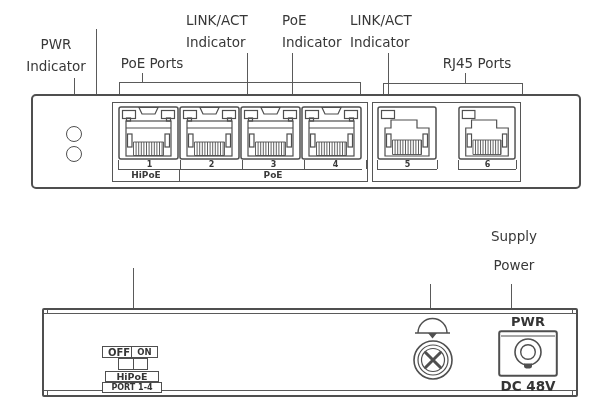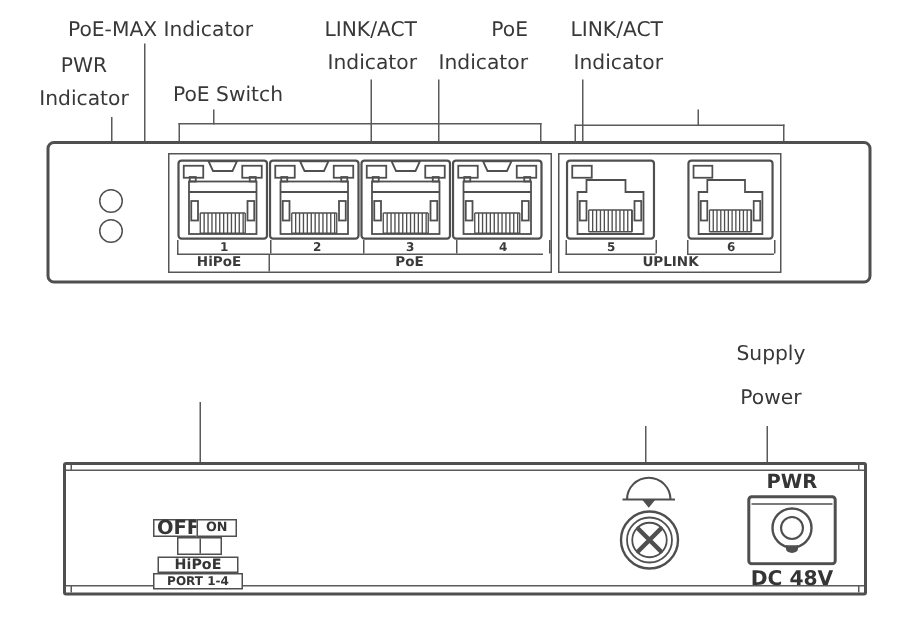--- a/index.html
+++ b/index.html
@@ -2,21 +2,21 @@
 <html><head>
 <meta charset="utf-8">
 <style>
   html,body{margin:0;padding:0;background:#fff;}
   #scene{position:relative;width:600px;height:414px;background:#fff;overflow:hidden;
          font-family:"DejaVu Sans", sans-serif;}
   .abs{position:absolute;box-sizing:border-box;}
   .lbl{font-size:13.5px;color:#383838;text-align:center;line-height:22px;white-space:nowrap;}
   .lbl.two{line-height:22px;}
   .lbl.wide{line-height:29px;}
-  .lbl.left{text-align:right;}
+  .lbl.left{text-align:left;}
   .line{background:#5a5a5a;}
   .chassis{border:2px solid #4f4f4f;border-radius:5px;background:#fff;}
   .led{border:1.6px solid #4f4f4f;border-radius:50%;background:#fff;}
   .frame{border:1px solid #565656;background:#fff;}
   .strip{display:flex;border-left:1px solid #565656;border-bottom:1px solid #565656;background:#fff;}
   .numcell{flex:0 0 auto;border-right:1px solid #565656;font-weight:700;font-size:8px;
            line-height:9px;text-align:center;color:#3a3a3a;}
   .grouprow{display:flex;align-items:center;flex-direction:column;}
   .dash{height:1px;background:#565656;flex:1 1 auto;margin:0 3px;}
   .gtext{font-weight:700;font-size:9px;color:#3a3a3a;white-space:nowrap;line-height:11px;}
@@ -27,34 +27,34 @@
 </style>
 </head>
 <body>
 
 <div id="scene">
 
   <div class="abs lbl two" style="left:10px;top:33px;width:92px;">
     <span style="display:block">PWR</span>
     <span style="display:block">Indicator</span>
   </div>
-  <div class="abs lbl" style="left:28px;top:9px;width:158px;">PoE-MAX Indicator</div>
-  <div class="abs lbl" style="left:112px;top:52px;width:80px;">PoE Switch</div>
+  <div class="abs lbl" style="left:112px;top:52px;width:80px;">PoE Ports</div>
   <div class="abs lbl left two" style="left:186px;top:9px;width:92px;">
     <span style="display:block">LINK/ACT</span>
     <span style="display:block">Indicator</span>
   </div>
   <div class="abs lbl left two" style="left:282px;top:9px;width:70px;">
     <span style="display:block">PoE</span>
     <span style="display:block">Indicator</span>
   </div>
   <div class="abs lbl left two" style="left:350px;top:9px;width:92px;">
     <span style="display:block">LINK/ACT</span>
     <span style="display:block">Indicator</span>
   </div>
+  <div class="abs lbl" style="left:428px;top:52px;width:98px;">RJ45 Ports</div>
 
   <div class="abs line" style="left:74px;top:78px;width:1px;height:48px;"></div>
   <div class="abs line" style="left:96px;top:29px;width:1px;height:125px;"></div>
   <div class="abs line" style="left:82px;top:153px;width:15px;height:1px;"></div>
   <div class="abs line" style="left:142px;top:73px;width:1px;height:10px;"></div>
   <div class="abs line" style="left:119px;top:82px;width:242px;height:1px;"></div>
   <div class="abs line" style="left:119px;top:82px;width:1px;height:14px;"></div>
   <div class="abs line" style="left:360px;top:82px;width:1px;height:14px;"></div>
   <div class="abs line" style="left:247px;top:53px;width:1px;height:58px;"></div>
   <div class="abs line" style="left:292px;top:53px;width:1px;height:58px;"></div>
@@ -183,44 +183,39 @@
     <span class="dash"></span>
     <span class="gtext">HiPoE</span>
     <span class="dash"></span>
   </div>
   <div class="abs line" style="left:179px;top:170px;width:1px;height:11px;"></div>
   <div class="abs grouprow" style="left:181px;top:170px;width:184px;height:11px;">
     <span class="dash"></span>
     <span class="gtext">PoE</span>
     <span class="dash"></span>
   </div>
-  <div class="abs grouprow" style="left:374px;top:170px;width:146px;height:11px;">
-    <span class="dash"></span>
-    <span class="gtext">UPLINK</span>
-    <span class="dash"></span>
-  </div>
 
   <div class="abs lbl wide" style="left:482px;top:222px;width:64px;">
     <span style="display:block">Supply</span>
     <span style="display:block">Power</span>
   </div>
 
   <div class="abs line" style="left:133px;top:268px;width:1px;height:78px;"></div>
   <div class="abs line" style="left:430px;top:284px;width:1px;height:33px;"></div>
   <div class="abs line" style="left:511px;top:284px;width:1px;height:31px;"></div>
 
   <div class="abs chassis" style="left:42px;top:308px;width:536px;height:89px;border-radius:2px;"></div>
   <div class="abs line" style="left:44px;top:313px;width:532px;height:1px;"></div>
   <div class="abs line" style="left:44px;top:390px;width:532px;height:1px;"></div>
   <div class="abs line" style="left:47px;top:310px;width:1px;height:4px;"></div>
   <div class="abs line" style="left:572px;top:310px;width:1px;height:4px;"></div>
   <div class="abs line" style="left:47px;top:390px;width:1px;height:5px;"></div>
   <div class="abs line" style="left:572px;top:390px;width:1px;height:5px;"></div>
 
-  <div class="abs dipbox" style="left:102px;top:346px;width:34px;height:12px;font-size:13px;line-height:11px;">OFF</div>
+  <div class="abs dipbox" style="left:102px;top:346px;width:34px;height:12px;font-size:10px;line-height:11px;">OFF</div>
   <div class="abs dipbox" style="left:131px;top:346px;width:27px;height:12px;font-size:8.5px;line-height:11px;">ON</div>
   <div class="abs" style="left:118px;top:358px;width:30px;height:12px;border:1.5px solid #4f4f4f;background:#fff;display:flex;">
     <span style="flex:1;border-right:1.5px solid #4f4f4f;"></span>
     <span style="flex:1;"></span>
   </div>
   <div class="abs dipbox" style="left:105px;top:371px;width:54px;height:11px;font-size:9.5px;line-height:10px;">HiPoE</div>
   <div class="abs dipbox" style="left:102px;top:382px;width:60px;height:11px;font-size:8px;line-height:10px;">PORT 1-4</div>
 
   <div class="abs" style="left:414px;top:316px;width:37px;height:23px;">
     <svg width="37" height="23" viewBox="0 0 37 23">

